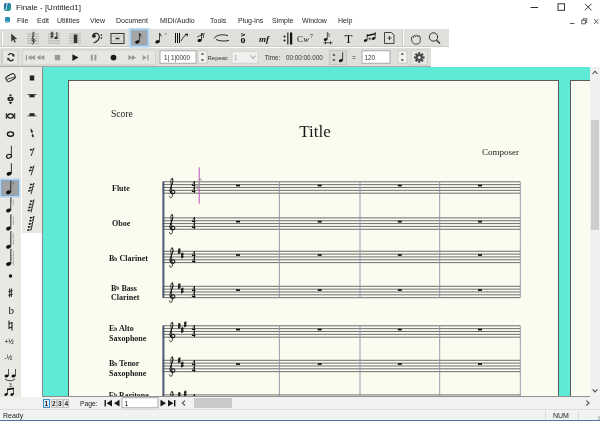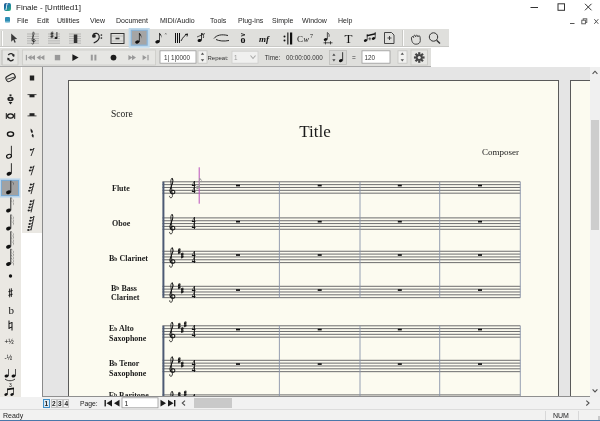--- a/index.html
+++ b/index.html
@@ -21,21 +21,21 @@
   #tb1{left:0;top:29px;width:449px;height:16.5px;background:#dfdfdc;border-bottom:1px solid #c9c9c6;}
   #tb2{left:0;top:47.5px;width:431px;height:18.5px;background:#dfdfdc;border-bottom:1px solid #a9a9a9;}
   #tbwhite{left:0;top:28px;width:600px;height:39px;background:#fff;z-index:-1;}
   .grip{top:2px;width:1px;height:15px;background:#cfcfcb;border-right:1px solid #fff;}
   
   #main{left:0;top:67px;width:600px;height:330px;background:#c7c7c9;overflow:hidden;}
   #pal1{left:0;top:0;width:21px;height:342px;background:#eae8e3;border-right:1px solid #fff;}
   #pal2{left:22px;top:0;width:20px;height:166px;background:#eae8e3;}
   #palwhite{left:22px;top:166px;width:20px;height:176px;background:#fff;}
   #palborder{left:42px;top:0;width:1px;height:330px;background:#8a8a8a;}
-  #docarea{left:43px;top:0;width:547px;height:330px;background:#e5e5e5;overflow:hidden;}
+  #docarea{left:43px;top:0;width:547px;height:330px;background:#5eead4;overflow:hidden;}
   #page1{left:25px;top:13px;width:489px;height:330px;background:#fcfbf0;border:1px solid #5a5a5a;}
   #page2{left:527px;top:13px;width:40px;height:330px;background:#fcfbf0;border:1px solid #5a5a5a;}
   
   #vsb{left:590px;top:0;width:10px;height:330px;background:#f0f0f0;}
   #vthumb{left:1px;top:53px;width:8px;height:110px;background:#cdcdcd;}
   
   #navrow{left:0;top:397px;width:600px;height:12px;background:#f1f1f1;}
   #statusbar{left:0;top:409px;width:600px;height:12px;background:#f2f2f1;border-top:1px solid #dcdcdc;font-size:7px;color:#222;}
   #botborder{left:0;top:419.5px;width:600px;height:1.5px;background:#4a78aa;}
   .navtab{top:1.8px;width:4.6px;height:7.6px;font-size:6.5px;font-weight:bold;text-align:center;line-height:7.6px;color:#222;}

